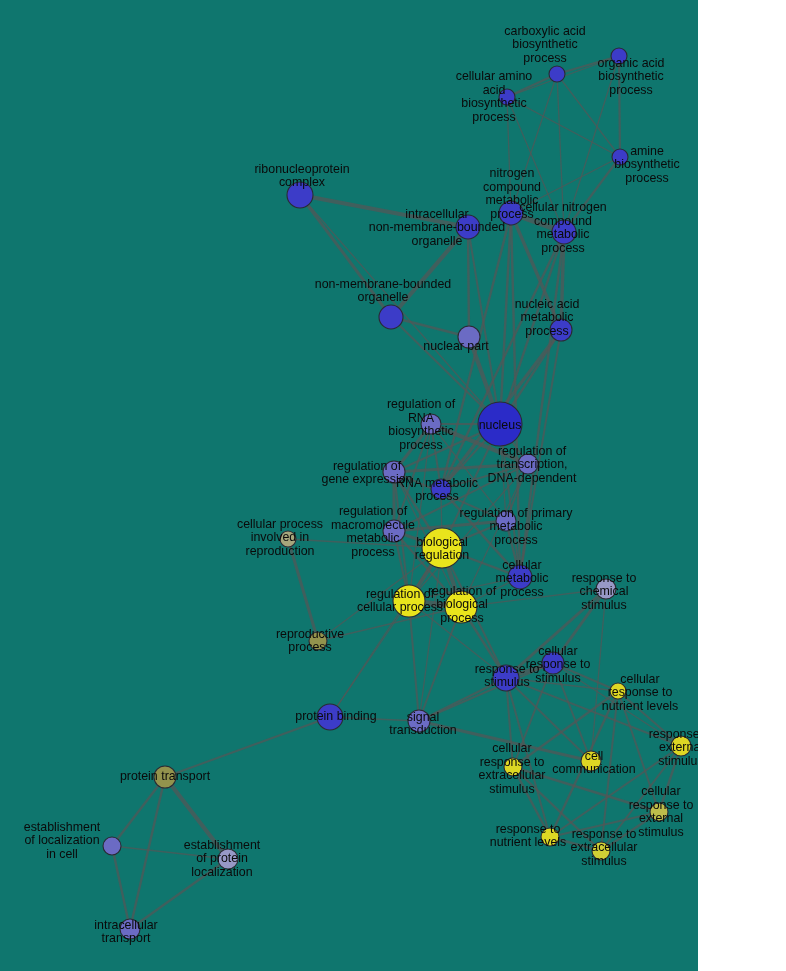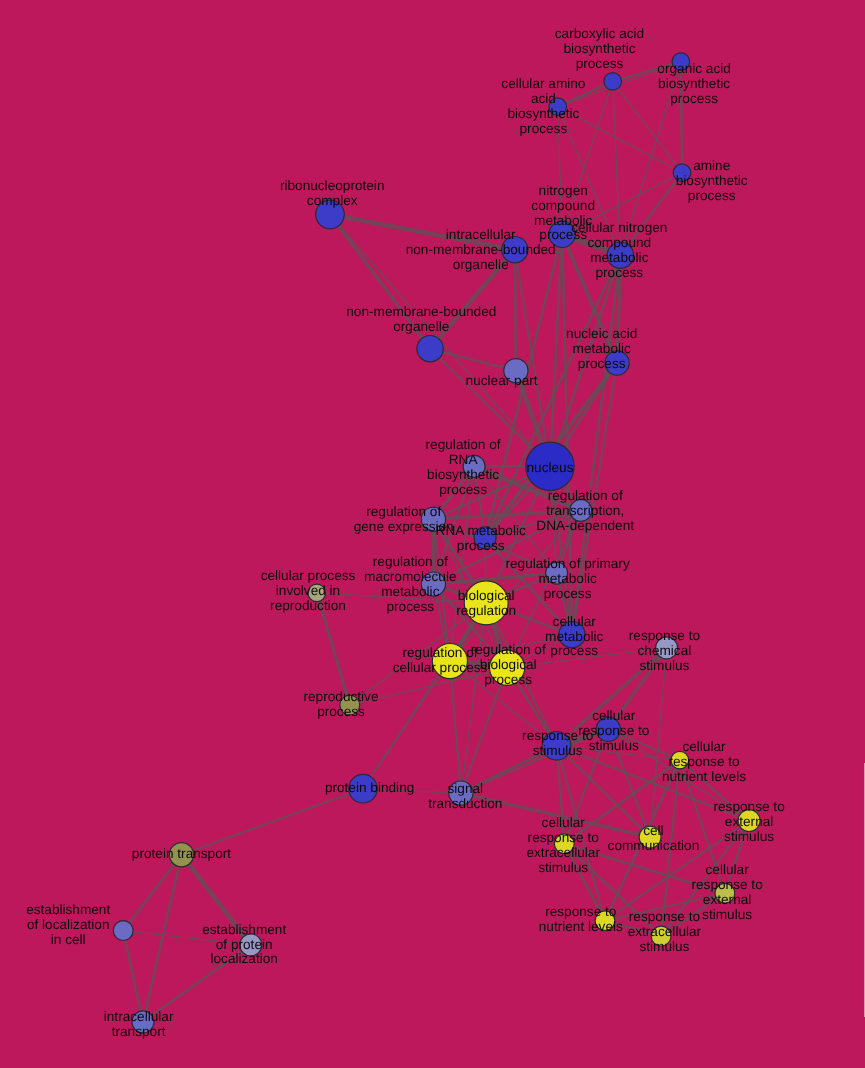--- a/index.html
+++ b/index.html
@@ -1,20 +1,20 @@
 <!DOCTYPE html>
 <html><head>
 <meta charset="utf-8">
 <style>
   html, body { margin: 0; padding: 0; background: #ffffff; }
   .viewport {
-    width: 786px;
+    width: 698px;
     height: 971px;
     position: relative;
-    background: #be185d;
+    background: #0f766e;
     overflow: hidden;
   }
   svg { display: block; }
   svg text {
     font-family: "Liberation Sans", sans-serif;
     font-size: 12.4px;
     fill: #0a0a0a;
   }
   circle.node {
     stroke: #2a2a33;

